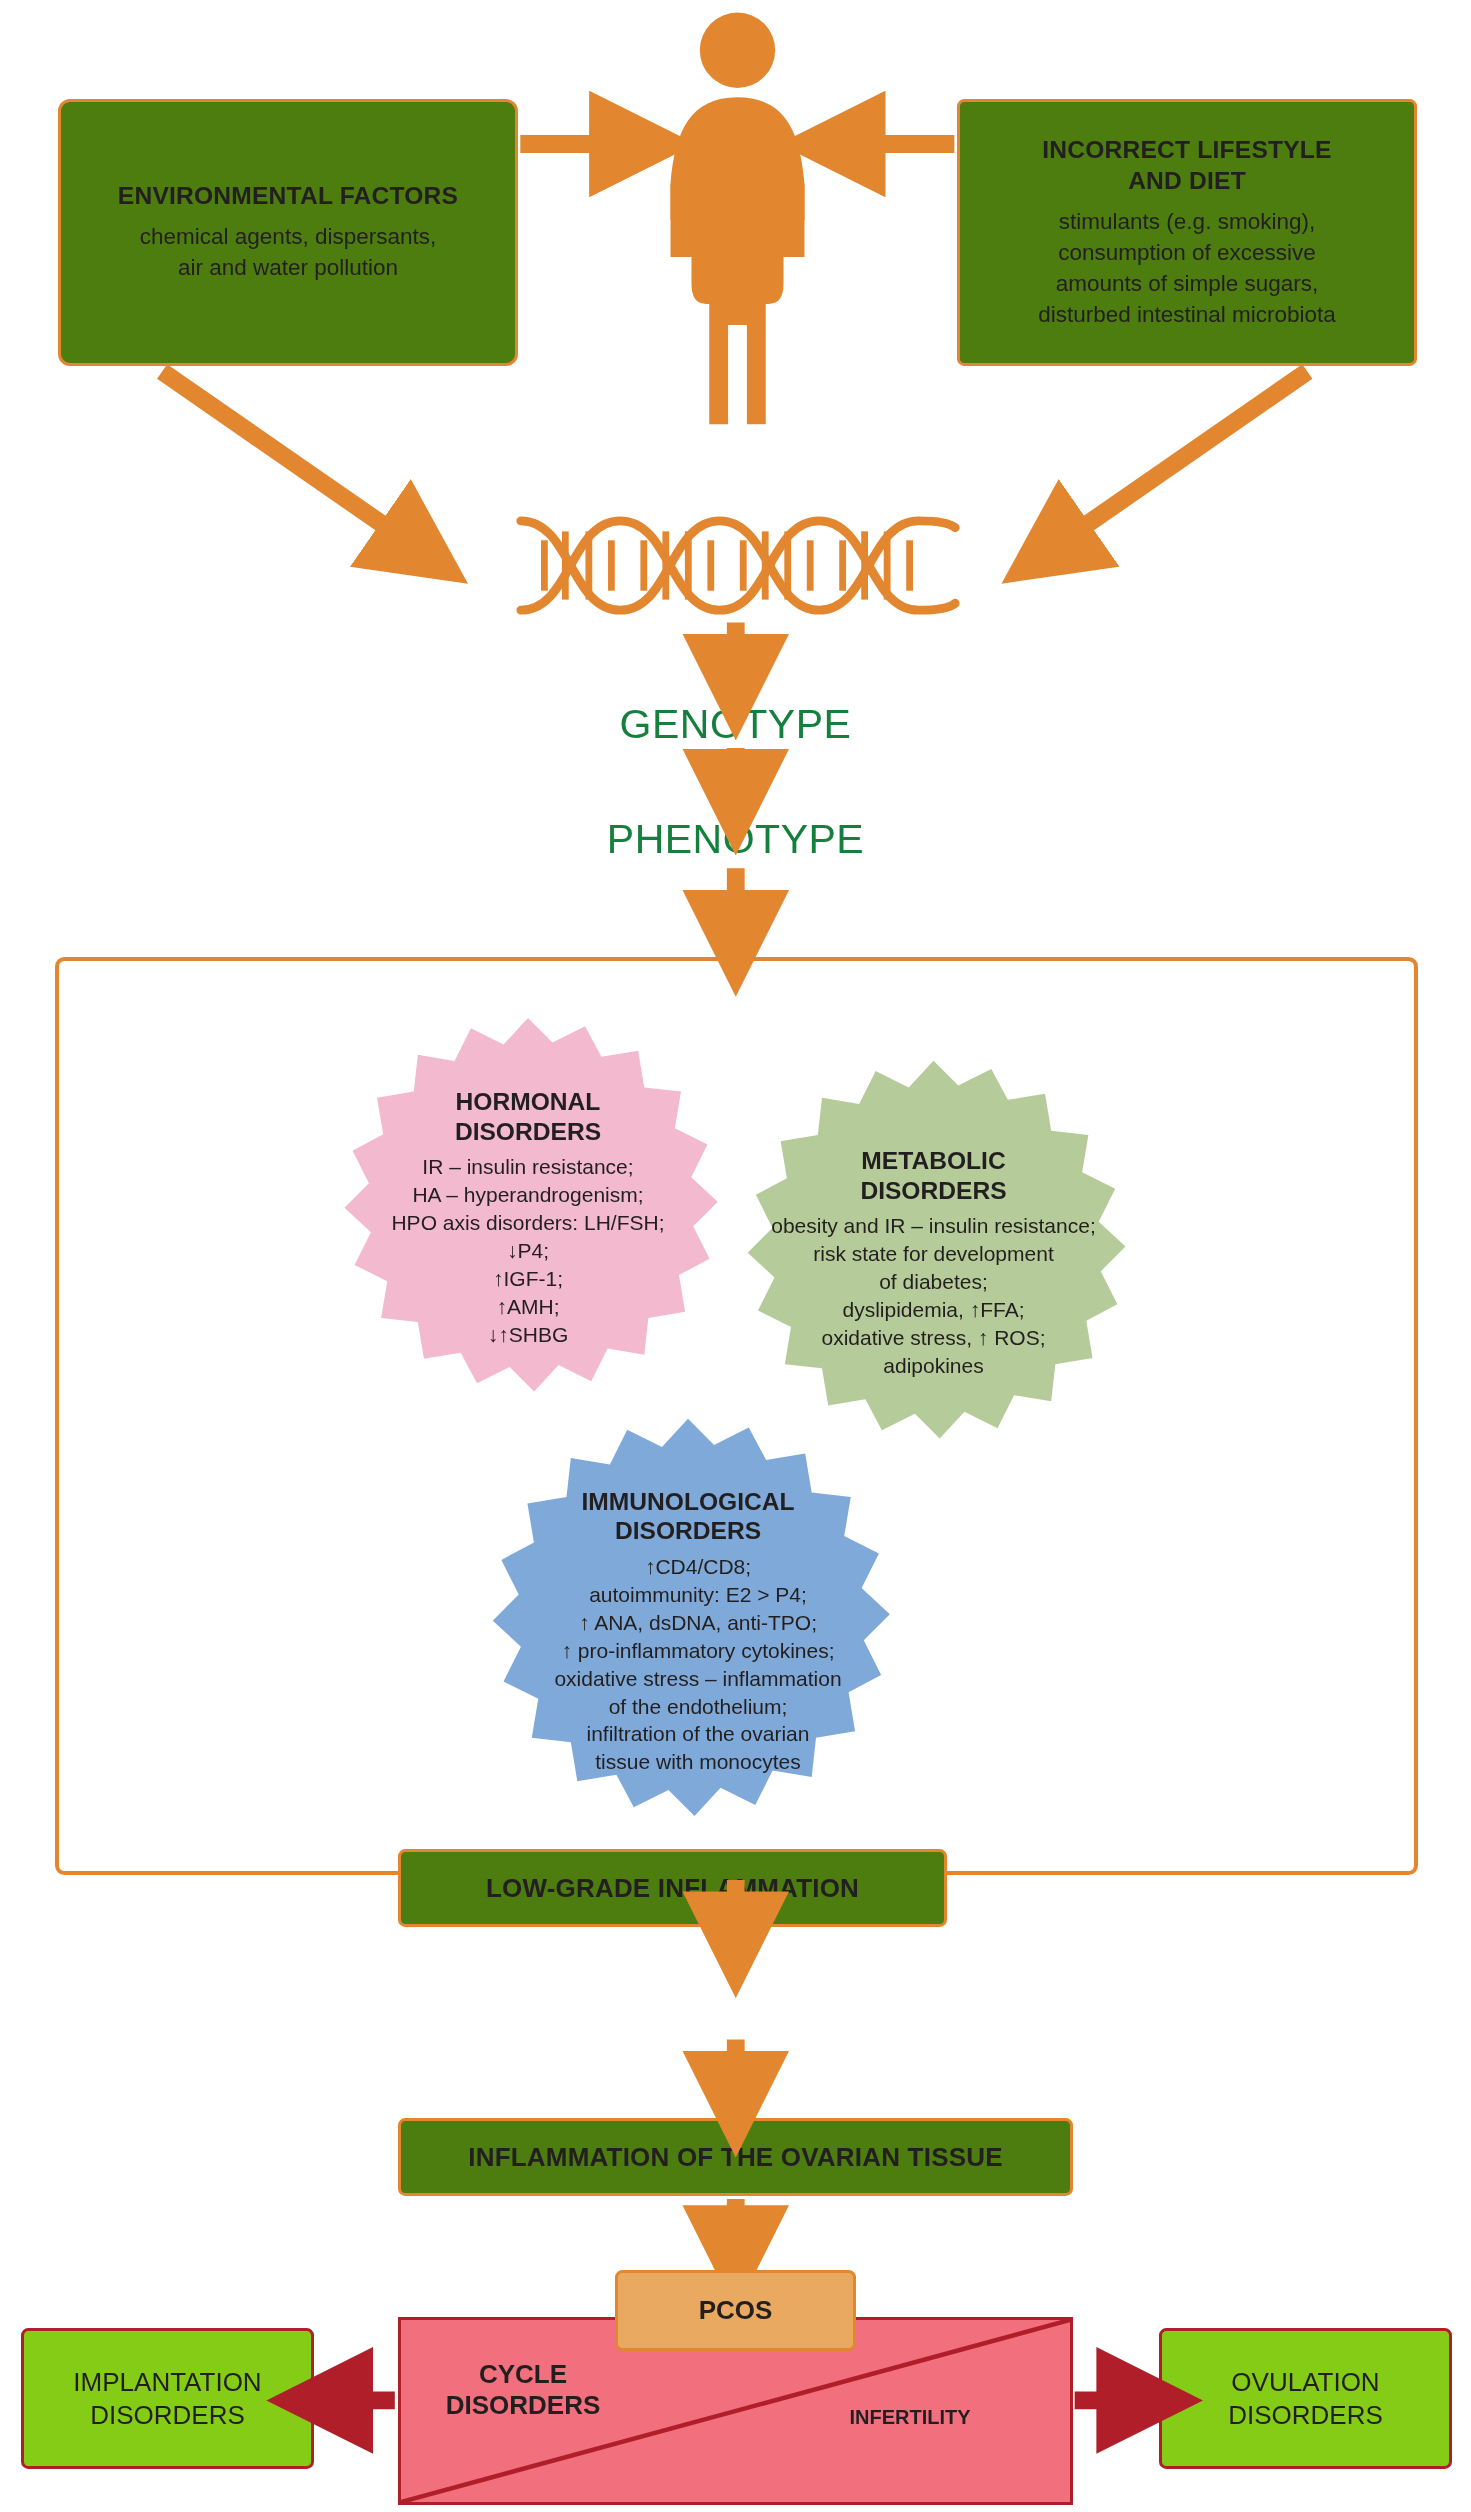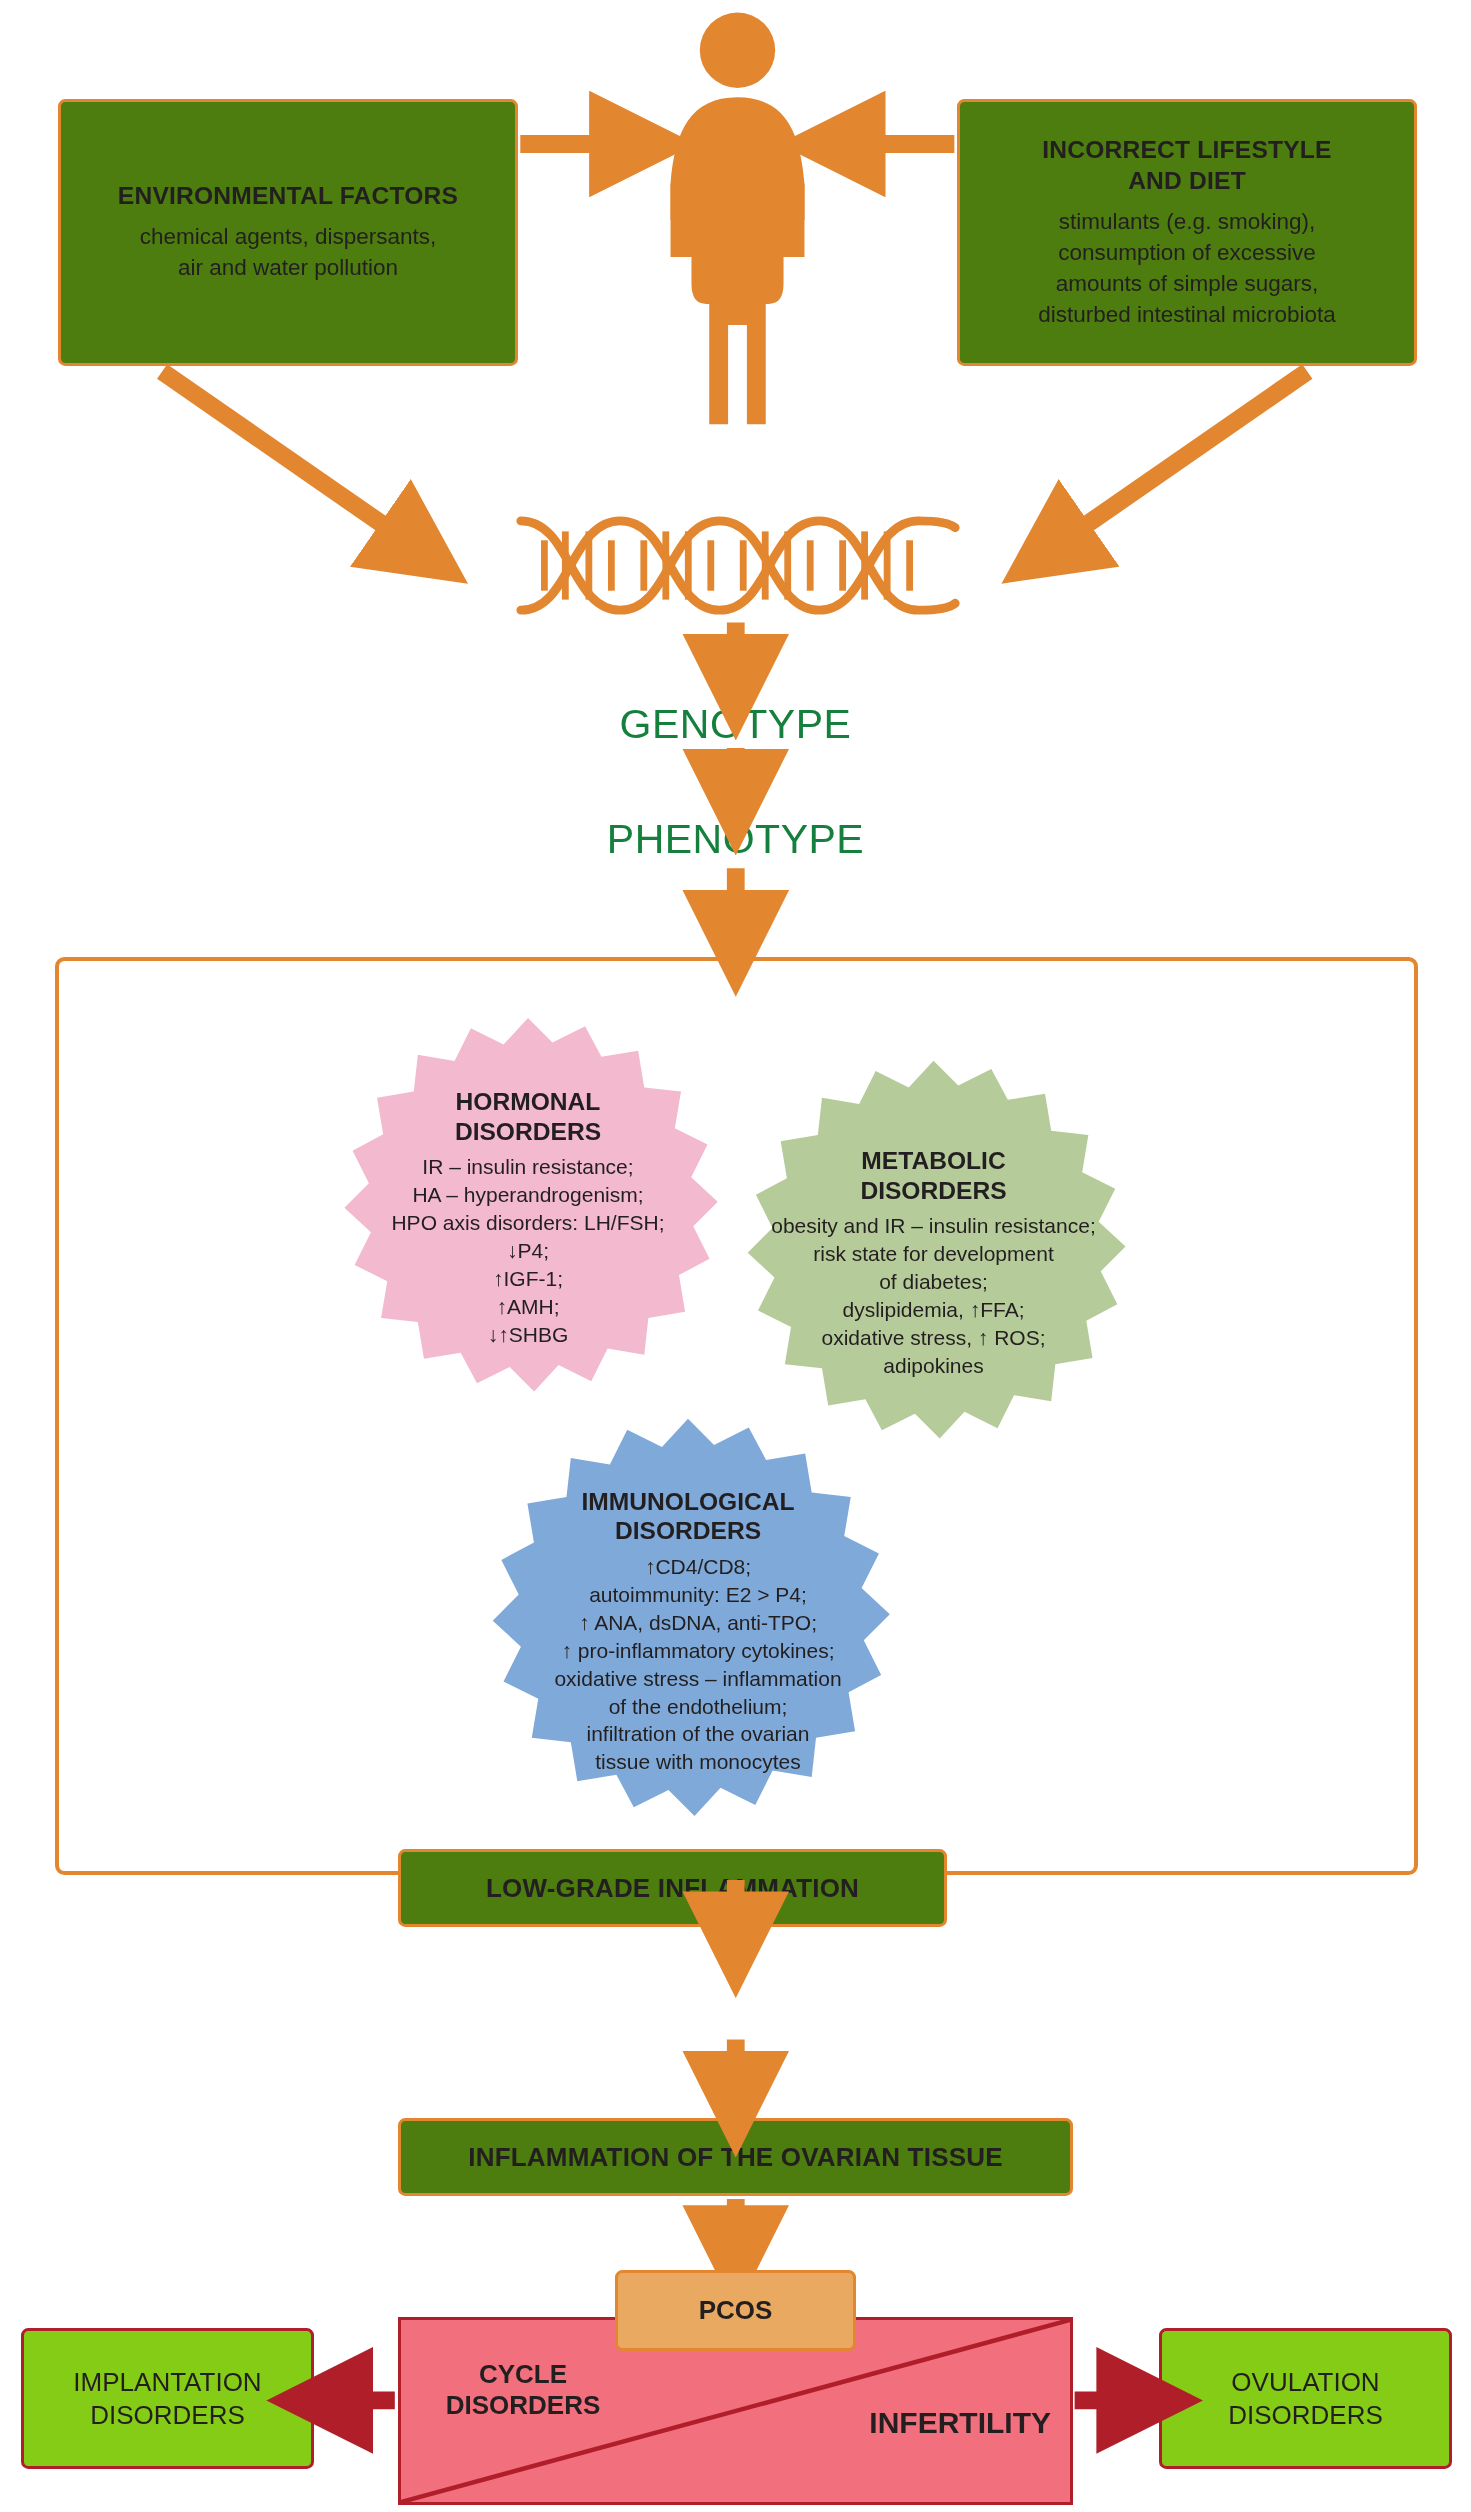--- a/index.html
+++ b/index.html
@@ -4,21 +4,21 @@
 <style>
   html,body{margin:0;padding:0;background:#ffffff;}
   body{width:1471px;height:2512px;font-family:"Liberation Sans",sans-serif;color:#231f20;position:relative;overflow:hidden;}
   .stage{position:relative;width:1471px;height:2512px;}
 
   .box{position:absolute;background:#4d7c0f;border:3.7px solid #e2862f;border-radius:7.3px;box-sizing:border-box;display:flex;flex-direction:column;align-items:center;justify-content:center;text-align:center;}
   .box .title{font-weight:bold;letter-spacing:0.2px;}
   .box .body{font-weight:normal;}
 
   
-  #env-box{left:58px;top:99px;width:460px;height:267px;}
+  #env-box{left:58px;top:99px;width:460px;height:267px;border-radius:12px;}
   #env-box .title{font-size:24.6px;margin-bottom:11.5px;}
   #env-box .body{font-size:22.5px;line-height:1.38;}
 
   #life-box{left:957px;top:99px;width:460px;height:267px;}
   #life-box .title{font-size:24.6px;line-height:1.25;margin-bottom:9.4px;}
   #life-box .body{font-size:22.5px;line-height:1.38;}
 
   
   #person{position:absolute;left:659px;top:10.5px;width:157px;height:429px;}
 
@@ -57,21 +57,21 @@
   #lowgrade .title{font-size:26px;}
   #ovarian{left:398px;top:2118px;width:675px;height:78px;}
   #ovarian .title{font-size:26px;}
 
   #pcos-box{position:absolute;left:615px;top:2270px;width:241px;height:81px;background:#eaa960;border:3.7px solid #e2862f;border-radius:7.3px;box-sizing:border-box;display:flex;align-items:center;justify-content:center;z-index:6;}
   #pcos-box .title{font-size:26px;font-weight:bold;}
 
   #redbox{position:absolute;left:398px;top:2317px;width:675px;height:188px;background:#f2707e;border:3.7px solid #b01f29;box-sizing:border-box;z-index:4;}
   #redbox .diag{position:absolute;left:0;top:0;width:100%;height:100%;}
   #cycle-label{position:absolute;left:413px;top:2359px;width:220px;text-align:center;font-size:26px;font-weight:bold;line-height:1.2;z-index:5;}
-  #infert-label{position:absolute;left:769px;top:2406px;width:282px;text-align:right;font-size:30px;font-weight:bold;z-index:5;}
+  #infert-label{position:absolute;left:769px;top:2406px;width:282px;text-align:center;font-size:20px;font-weight:bold;z-index:5;}
 
   .redbox-side{position:absolute;background:#84cc16;border:3.7px solid #b01f29;border-radius:7.3px;box-sizing:border-box;display:flex;align-items:center;justify-content:center;text-align:center;}
   #implantation{left:21px;top:2328px;width:293px;height:141px;}
   #implantation .title{font-size:26px;line-height:1.25;}
   #ovulation{left:1159px;top:2328px;width:293px;height:141px;}
   #ovulation .title{font-size:26px;line-height:1.25;}
 
   #arrows{position:absolute;left:0;top:0;width:1471px;height:2512px;z-index:2;pointer-events:none;}
 </style>
 </head>

